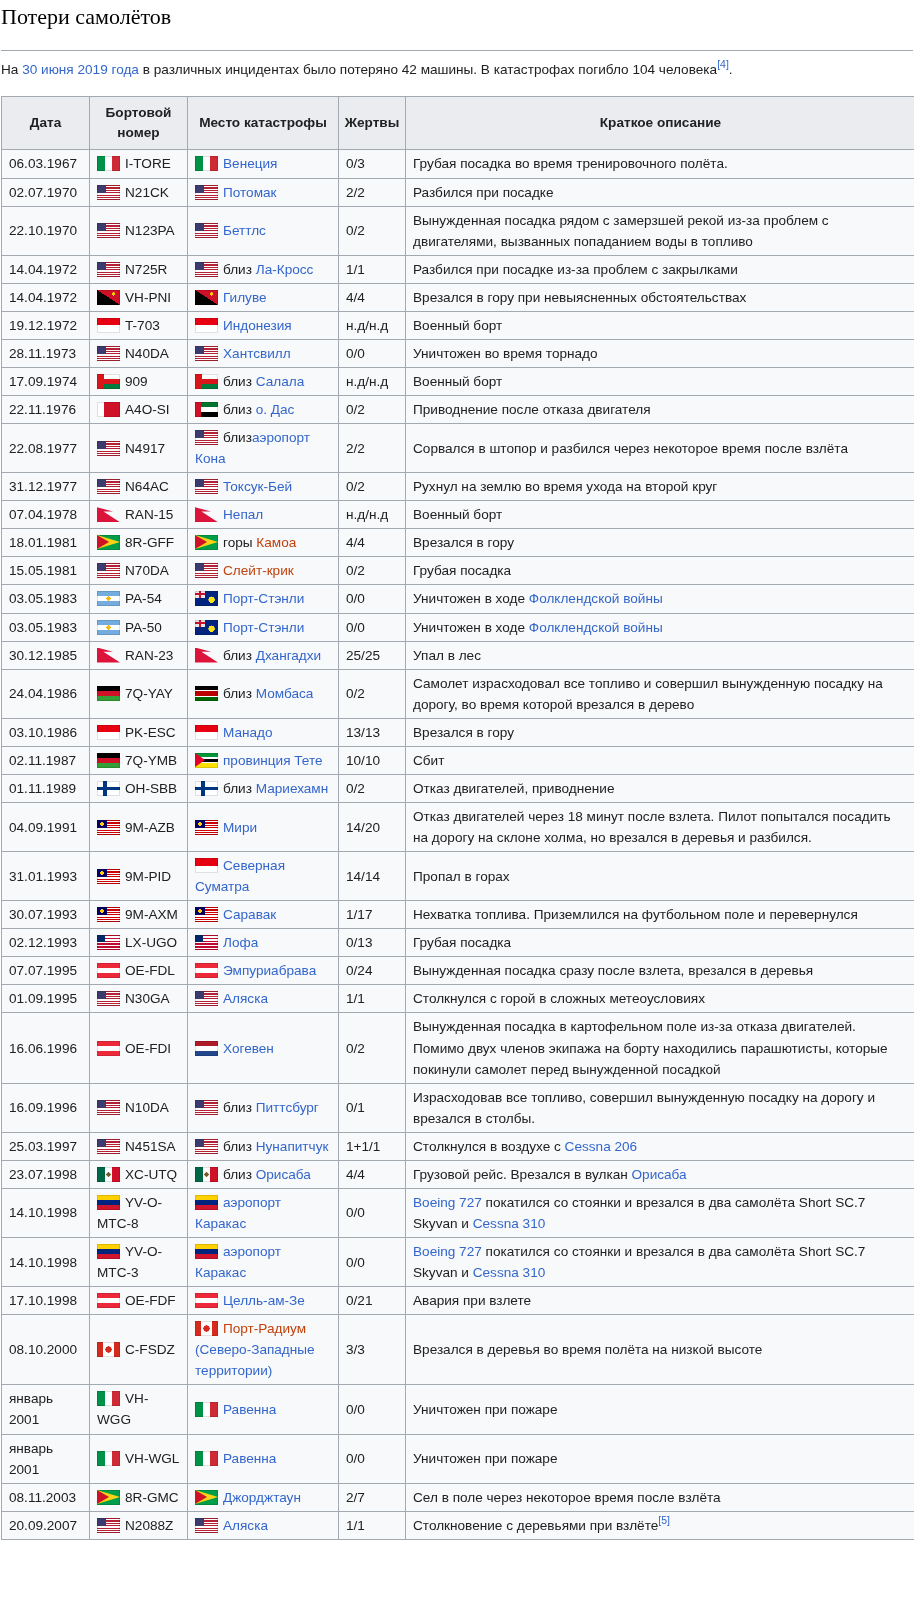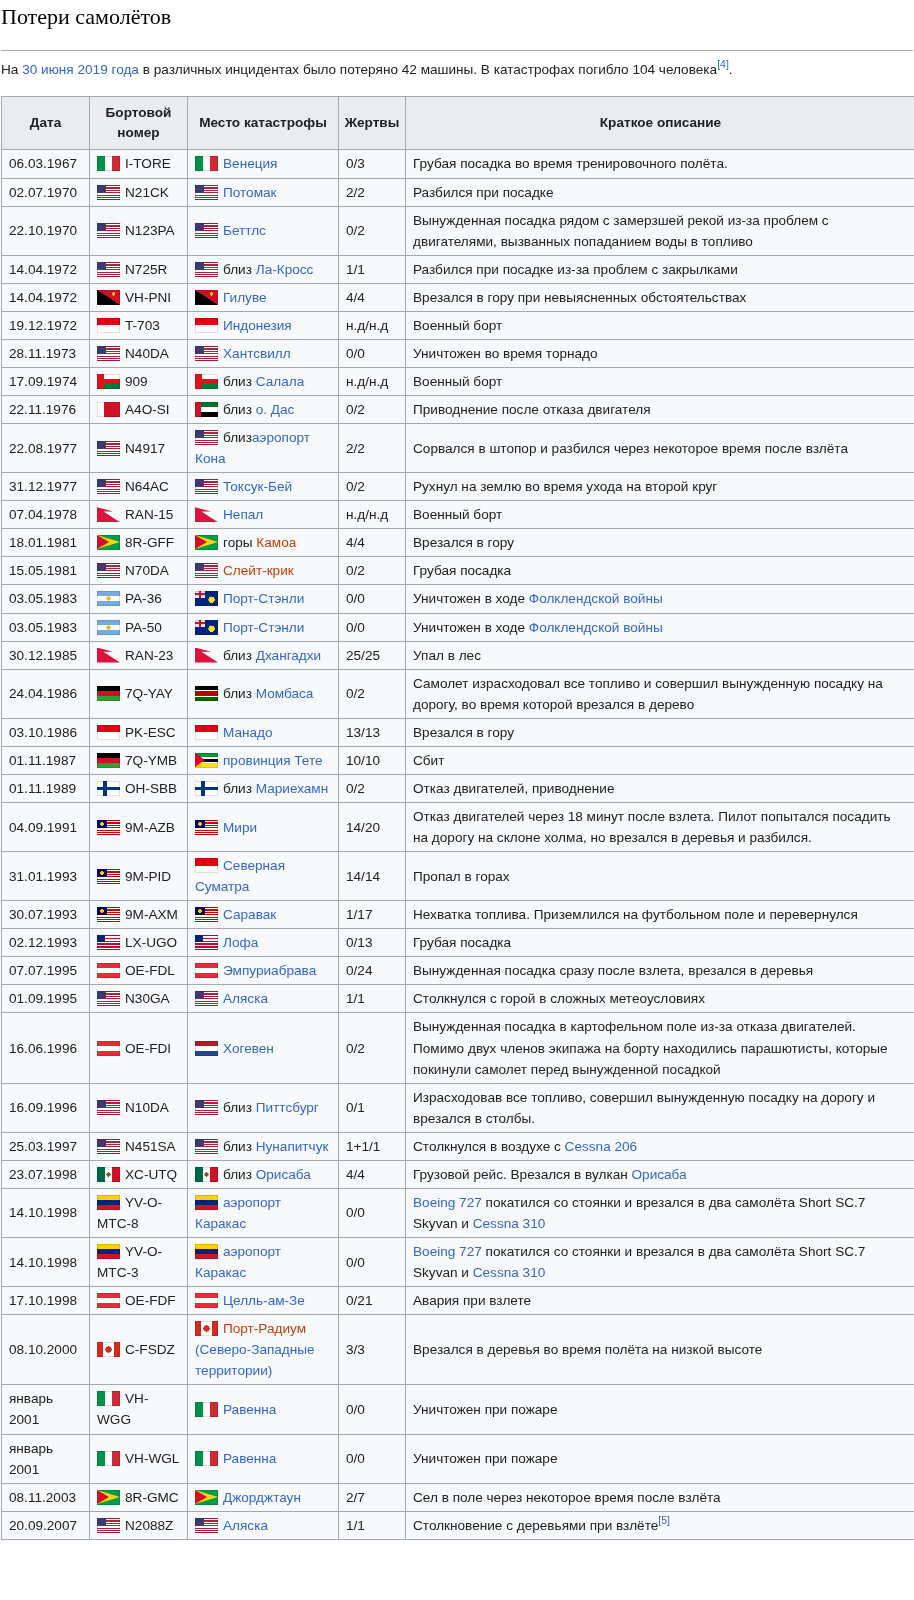--- a/index.html
+++ b/index.html
@@ -186,21 +186,21 @@
         </tr>
         <tr>
           <td class="c-date">15.05.1981</td>
           <td><span class="flag f-usa"></span><span>N70DA</span></td>
           <td><span class="flag f-usa"></span><a class="rl">Слейт-крик</a></td>
           <td class="c-vict">0/2</td>
           <td><span>Грубая посадка</span></td>
         </tr>
         <tr>
           <td class="c-date">03.05.1983</td>
-          <td><span class="flag f-argentina"></span><span>PA-36</span></td>
+          <td><span class="flag f-argentina"></span><span>PA-54</span></td>
           <td><span class="flag f-falkland"></span><a class="bl">Порт-Стэнли</a></td>
           <td class="c-vict">0/0</td>
           <td><span>Уничтожен в ходе </span><a class="bl">Фолклендской войны</a></td>
         </tr>
         <tr>
           <td class="c-date">03.05.1983</td>
           <td><span class="flag f-argentina"></span><span>PA-50</span></td>
           <td><span class="flag f-falkland"></span><a class="bl">Порт-Стэнли</a></td>
           <td class="c-vict">0/0</td>
           <td><span>Уничтожен в ходе </span><a class="bl">Фолклендской войны</a></td>
@@ -220,21 +220,21 @@
           <td><span>Самолет израсходовал все топливо и совершил вынужденную посадку на дорогу, во время которой врезался в дерево</span></td>
         </tr>
         <tr>
           <td class="c-date">03.10.1986</td>
           <td><span class="flag f-indonesia"></span><span>PK-ESC</span></td>
           <td><span class="flag f-indonesia"></span><a class="bl">Манадо</a></td>
           <td class="c-vict">13/13</td>
           <td><span>Врезался в гору</span></td>
         </tr>
         <tr>
-          <td class="c-date">01.11.1987</td>
+          <td class="c-date">02.11.1987</td>
           <td><span class="flag f-malawi"></span><span>7Q-YMB</span></td>
           <td><span class="flag f-mozambique"></span><a class="bl">провинция Тете</a></td>
           <td class="c-vict">10/10</td>
           <td><span>Сбит</span></td>
         </tr>
         <tr>
           <td class="c-date">01.11.1989</td>
           <td><span class="flag f-finland"></span><span>OH-SBB</span></td>
           <td><span class="flag f-finland"></span><span>близ </span><a class="bl">Мариехамн</a></td>
           <td class="c-vict">0/2</td>

